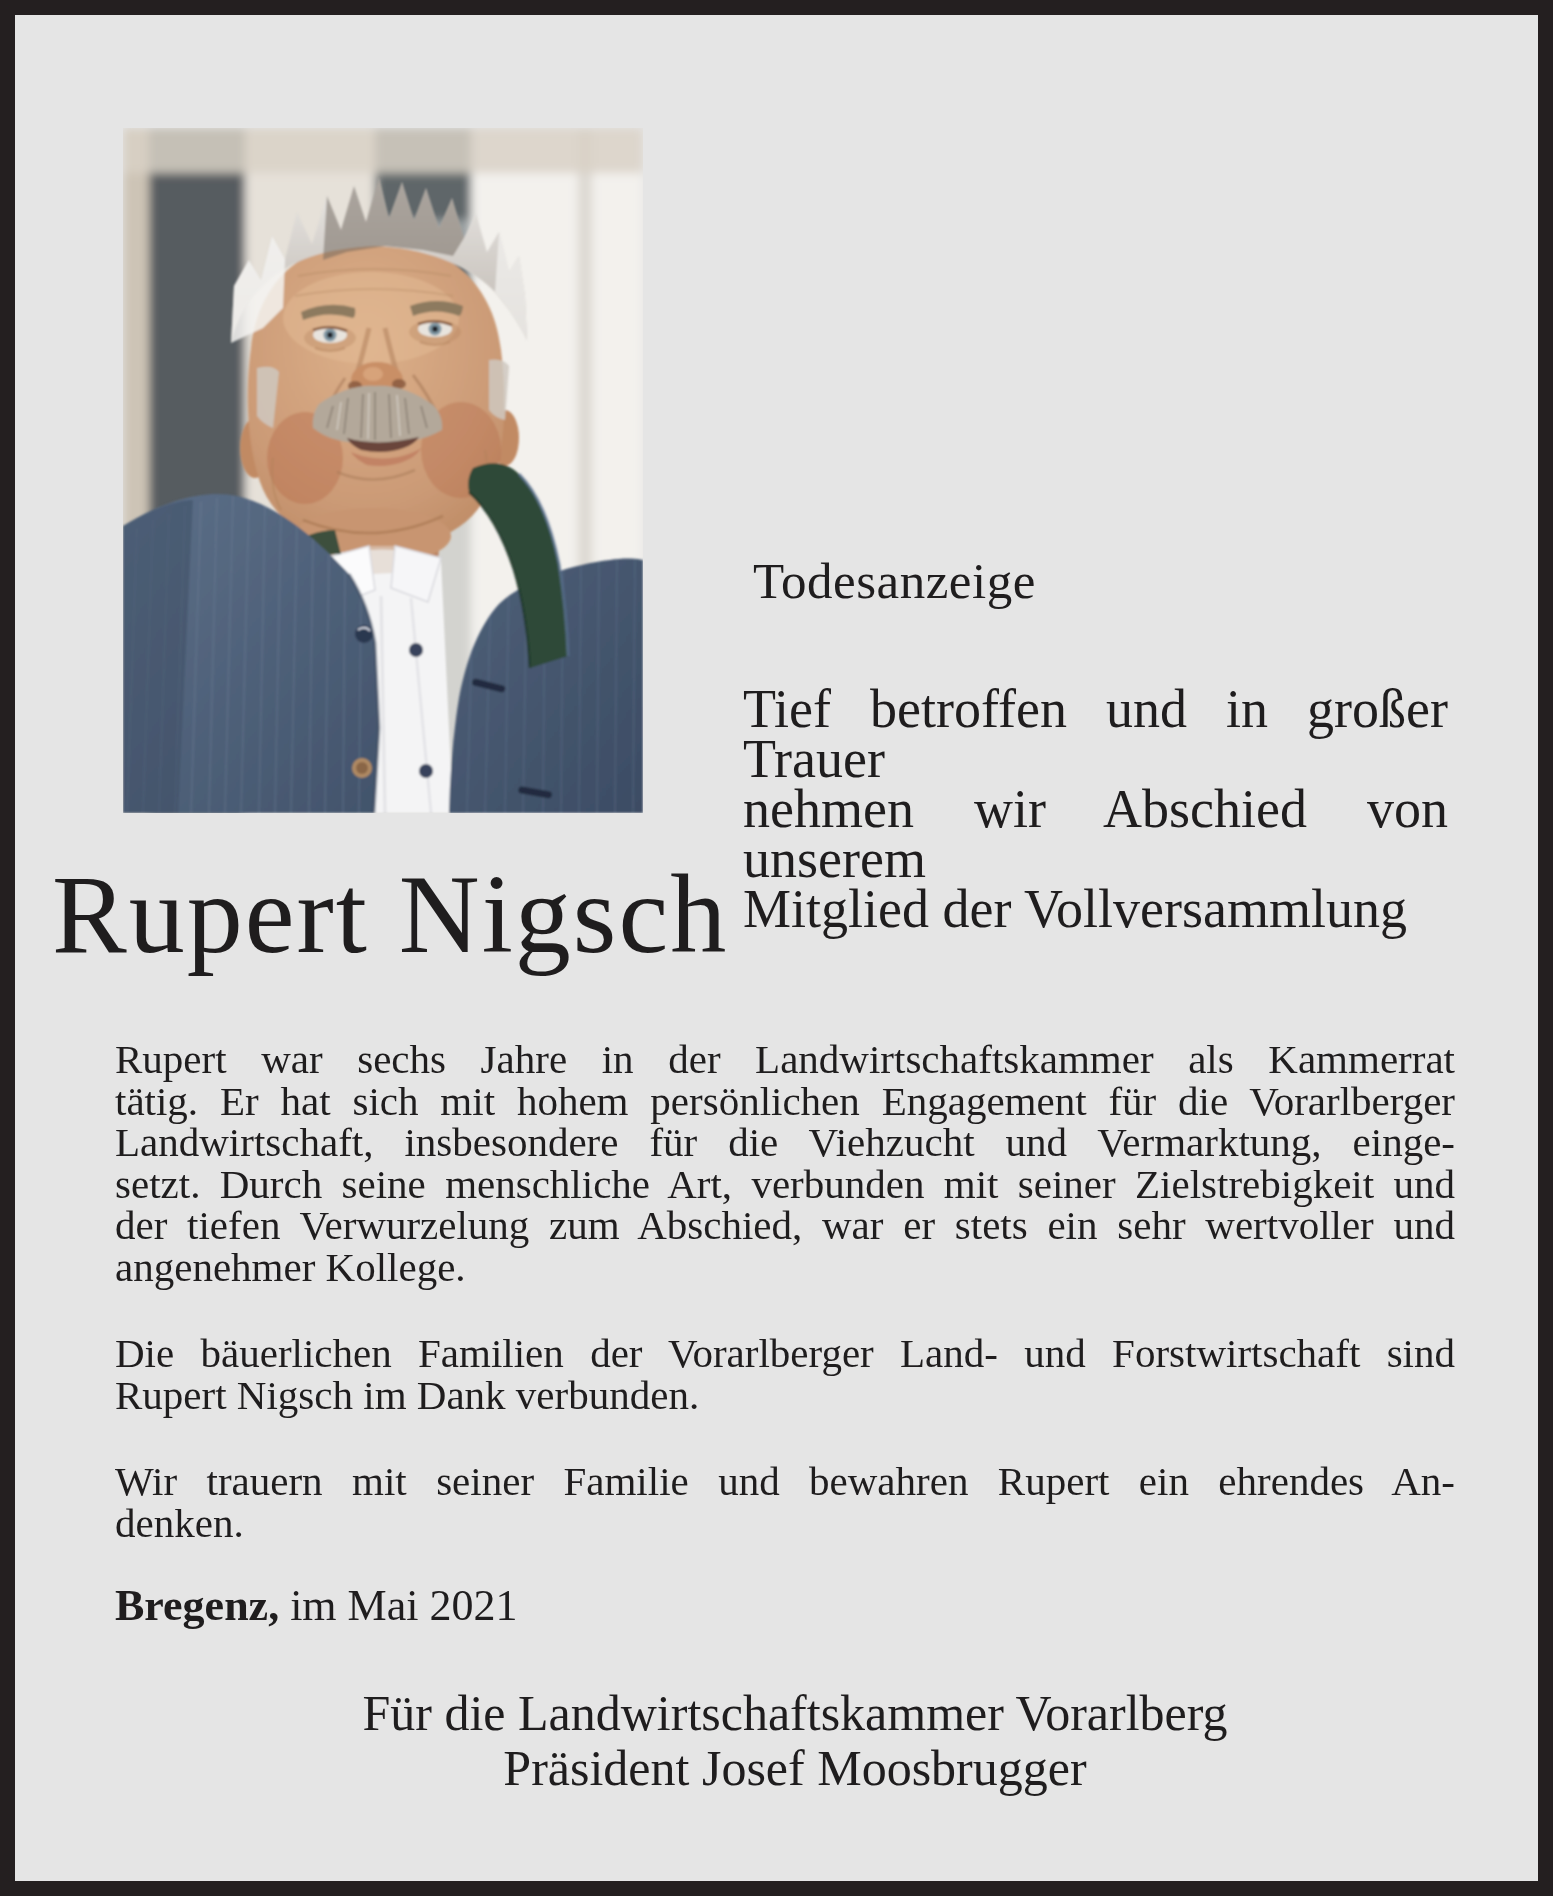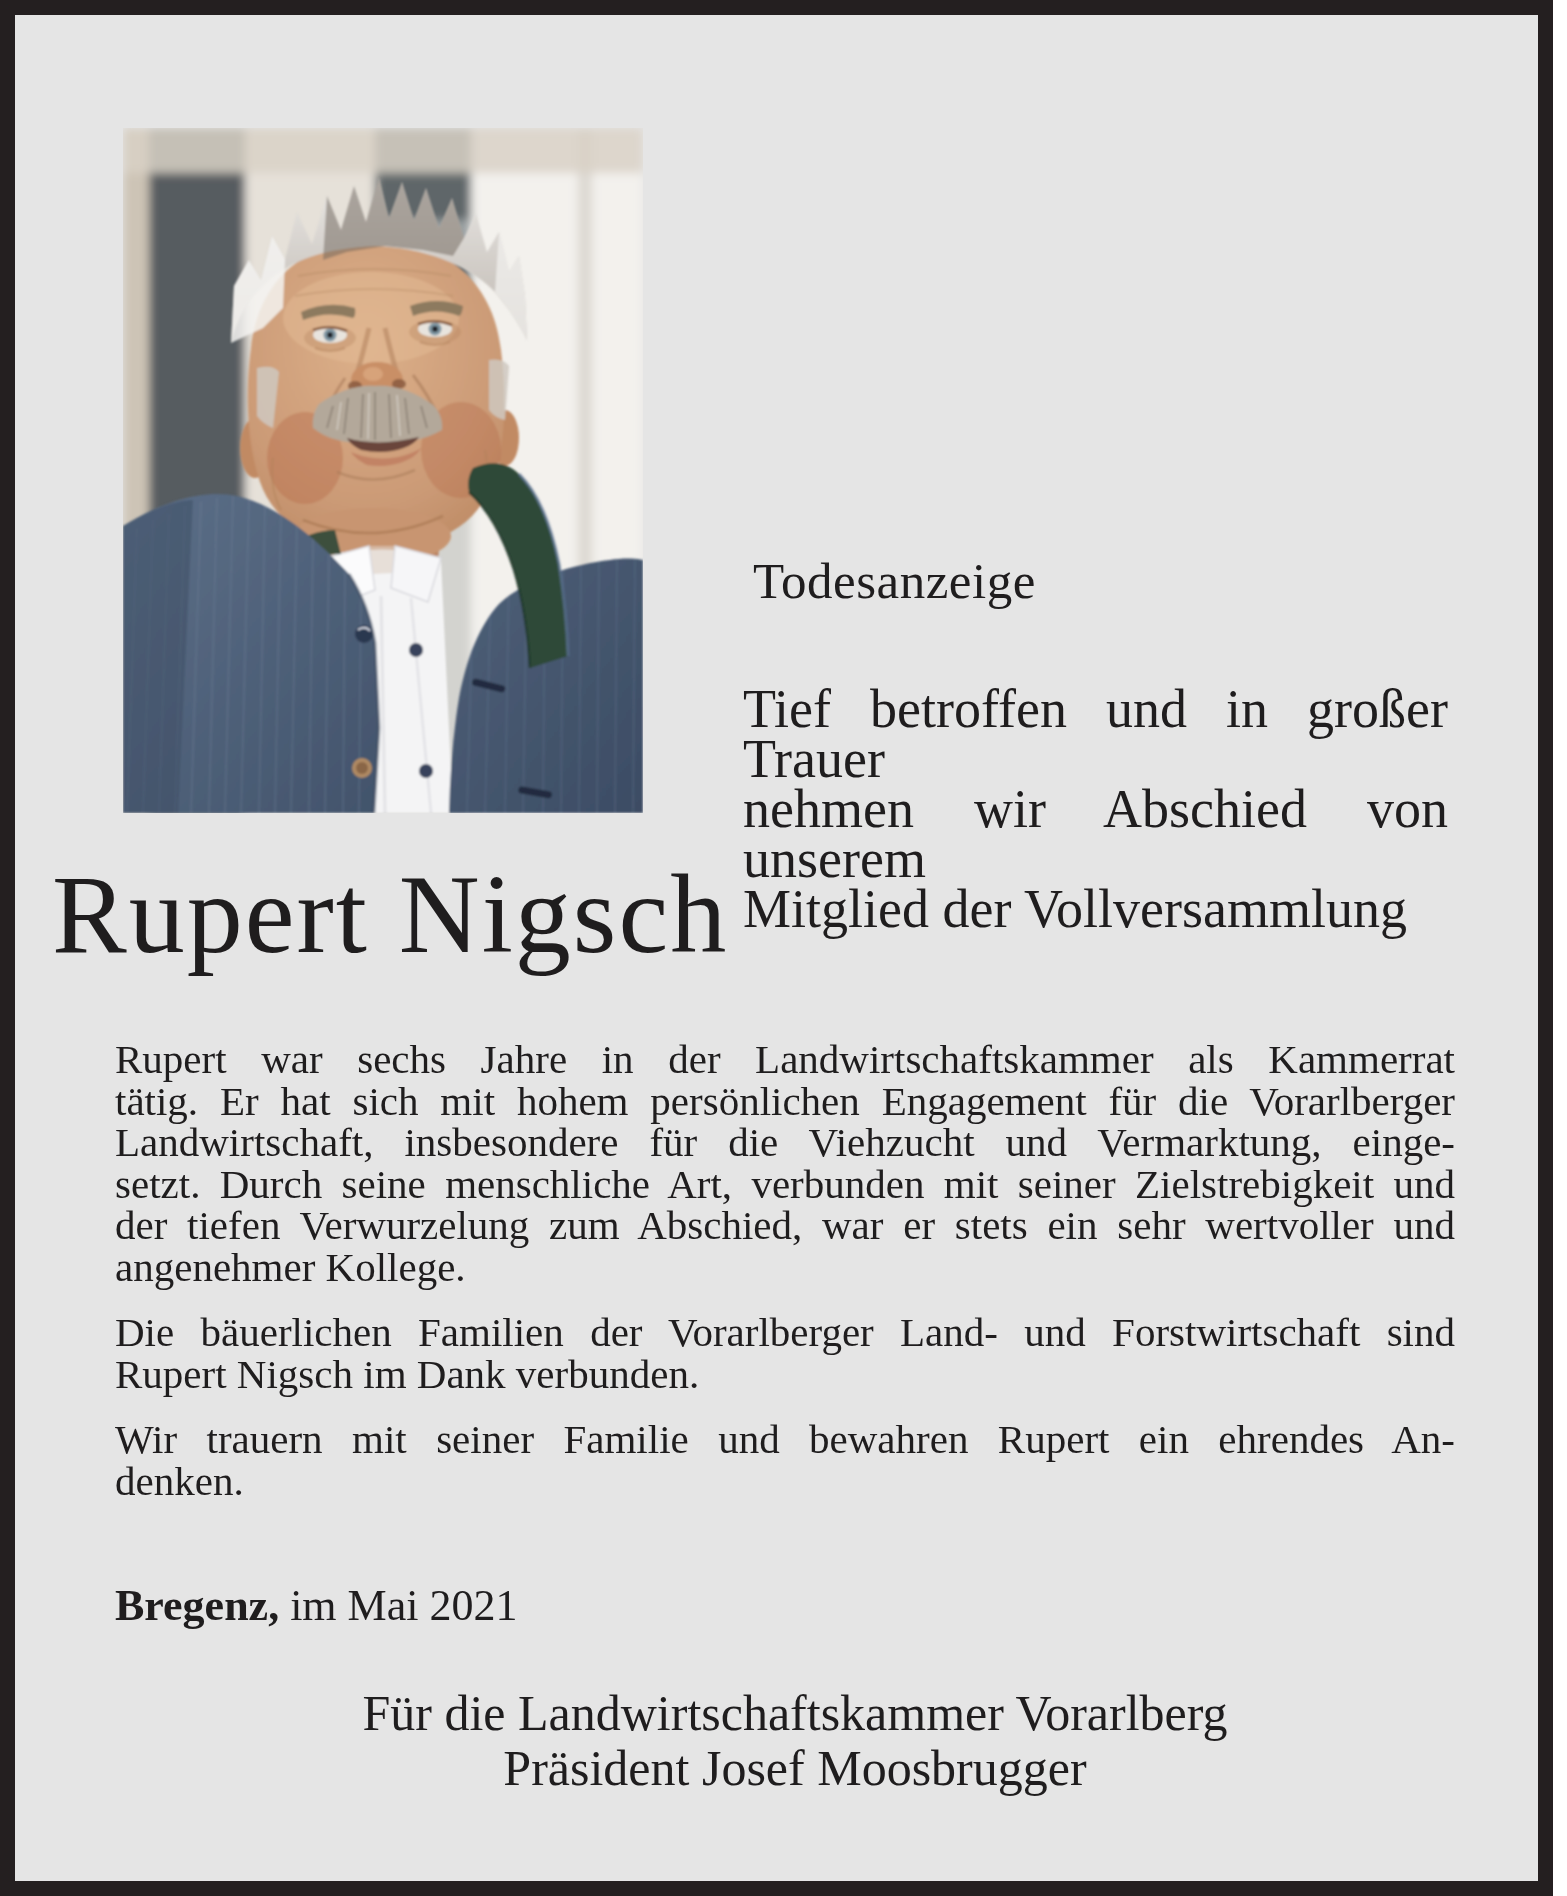--- a/index.html
+++ b/index.html
@@ -41,21 +41,21 @@
     font-size:112px; line-height:112px;
     letter-spacing:2px;
     white-space:nowrap;
     padding-left:37px;
   }
   .bodyblock {
     position:absolute; left:100px; top:1024px;
     width:1340px;
     font-size:41px; line-height:41.5px;
   }
-  .para + .para { margin-top:24px; }
+  .para + .para { margin-top:45px; }
 
   .dateline {
     position:absolute; left:100px; top:1567px;
     font-size:44px; line-height:48px;
     white-space:nowrap;
   }
   .dateline .loc { font-weight:bold; }
 
   .closing {
     position:absolute; left:110px; top:1671px;

